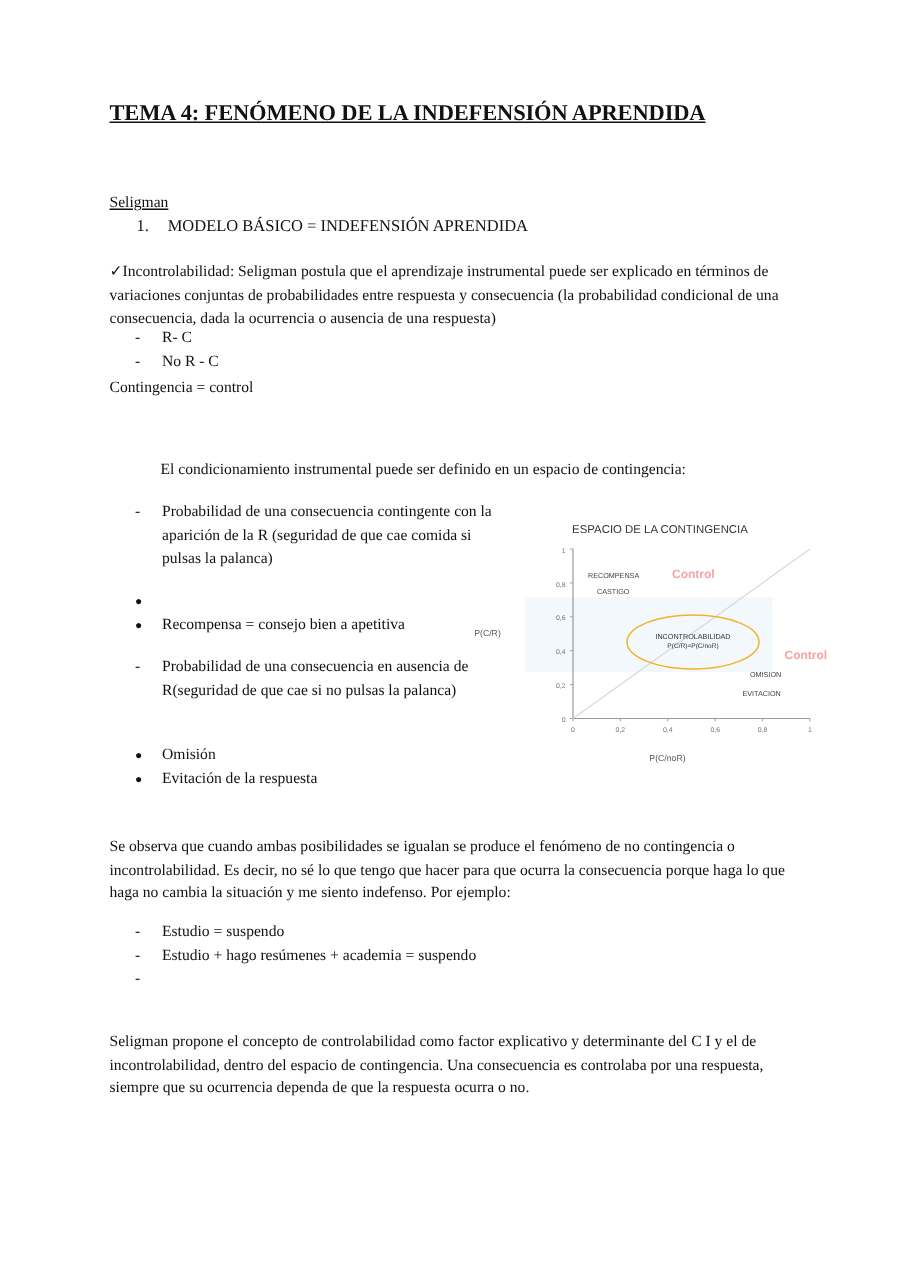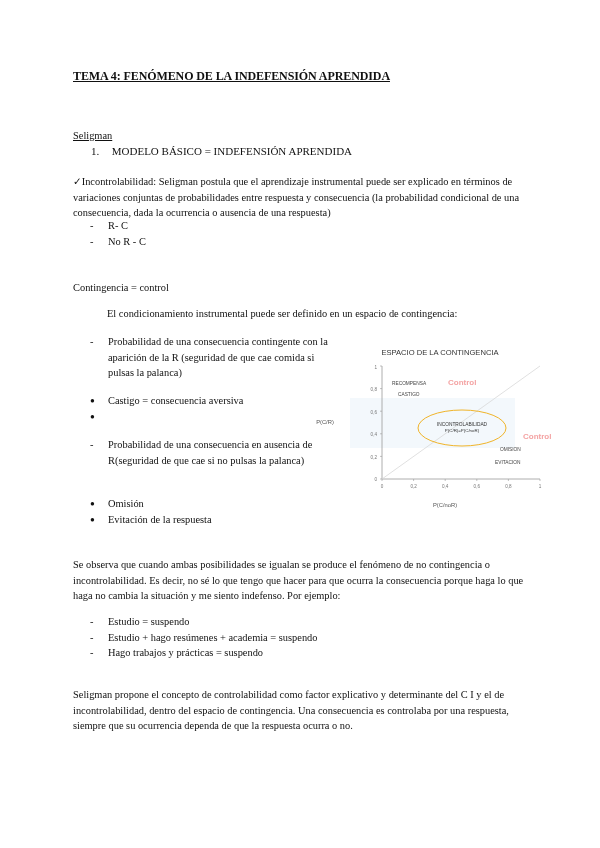--- a/index.html
+++ b/index.html
@@ -4,21 +4,21 @@
 <style>
   html, body { margin: 0; padding: 0; background: #ffffff; }
   body {
     width: 600px; height: 848px; position: relative; overflow: hidden;
     font-family: "Liberation Serif", "DejaVu Serif", serif;
     color: #111111; font-size: 10.4px; line-height: 15.6px;
   }
   .abs { position: absolute; }
   .title {
     left: 73px; top: 69px; font-weight: bold; text-decoration: underline;
-    font-size: 12px; letter-spacing: -0.1px;
+    font-size: 15px; letter-spacing: -0.1px;
   }
   .numbered { left: 91px; top: 100px; font-size: 11px; margin-top: 44px; }
   .numbered .num { display: inline-block; width: 18px; }
   .subhead { left: 73px; top: 128px; text-decoration: underline; }
   .para { left: 73px; width: 470px; }
   .dashlist { left: 90px; }
   .dashlist .li, .bullist .li { display: flex; }
   .dashlist .mk, .bullist .mk { width: 18px; flex: none; }
   .bullist .mk { font-size: 8px; }
   .dashlist.wrap { width: 250px; }
@@ -44,40 +44,40 @@
   <div class="li">
       <span class="mk">-</span>
       <span>R- C</span>
     </div>
   <div class="li">
       <span class="mk">-</span>
       <span>No R - C</span>
     </div>
 </div>
 
-<div class="abs para" style="top:280px;font-family:Liberation Serif, serif;">
+<div class="abs para" style="top:251px;font-family:Liberation Serif, serif;">
   <div>Contingencia = control</div>
 </div>
 
 <div class="abs para" style="top:306px;margin-left:34px;">El condicionamiento instrumental puede ser definido en un espacio de contingencia:</div>
 
 <div class="abs dashlist wrap" style="top:334px;">
   <div class="li">
       <span class="mk">-</span>
       <span>Probabilidad de una consecuencia contingente con la aparición de la R (seguridad de que cae comida si pulsas la palanca)</span>
     </div>
 </div>
 
 <div class="abs dashlist bullist" style="top:393px;">
   <div class="li">
       <span class="mk">●</span>
-      <span>Castigo = consecuencia aversiva</span>
     </div>
   <div class="li">
       <span class="mk">●</span>
+      <span>Recompensa = consejo bien a apetitiva</span>
     </div>
 </div>
 
 <div class="abs dashlist wrap" style="top:437px;">
   <div class="li">
       <span class="mk">-</span>
       <span>Probabilidad de una consecuencia en ausencia de R(seguridad de que cae si no pulsas la palanca)</span>
     </div>
 </div>
 
@@ -155,17 +155,16 @@
   <div class="li">
       <span class="mk">-</span>
       <span>Estudio = suspendo</span>
     </div>
   <div class="li">
       <span class="mk">-</span>
       <span>Estudio + hago resúmenes + academia = suspendo</span>
     </div>
   <div class="li">
       <span class="mk">-</span>
-      <span>Hago trabajos y prácticas = suspendo</span>
     </div>
 </div>
 
 <div class="abs para" style="top:687px;">Seligman propone el concepto de controlabilidad como factor explicativo y determinante del C I y el de incontrolabilidad, dentro del espacio de contingencia. Una consecuencia es controlaba por una respuesta, siempre que su ocurrencia dependa de que la respuesta ocurra o no.</div>
 
 </body></html>

